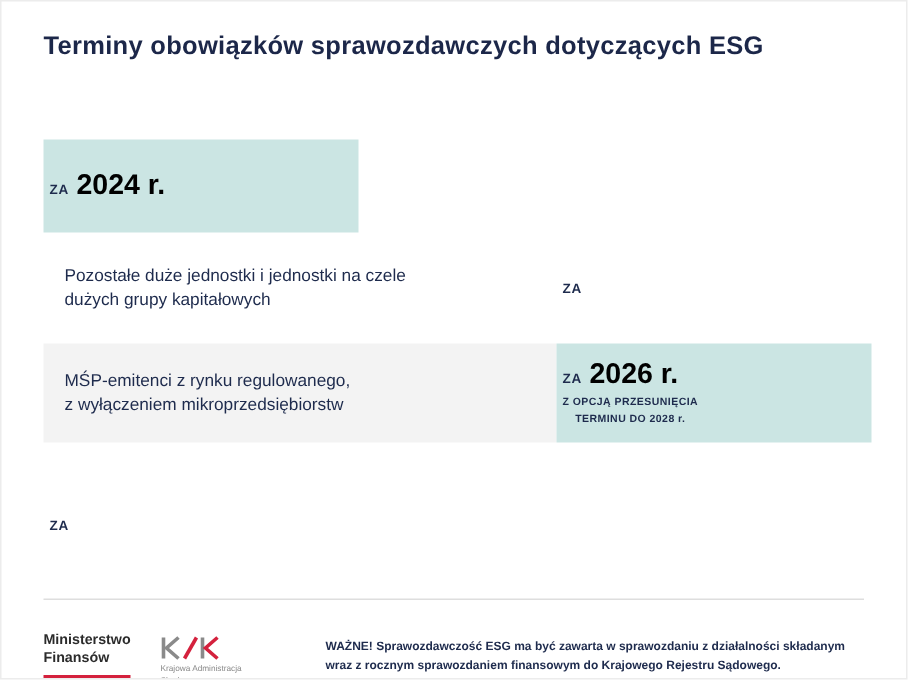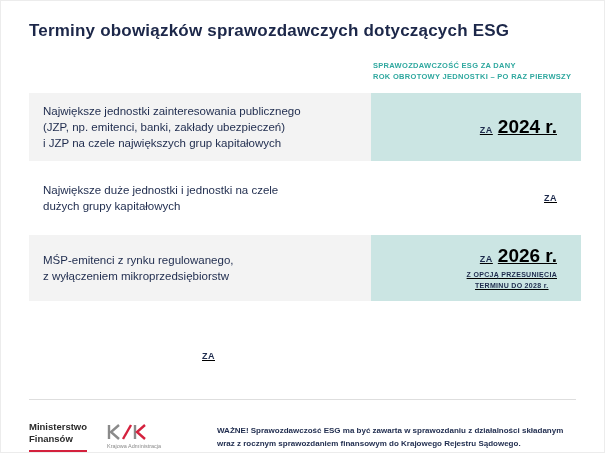--- a/index.html
+++ b/index.html
@@ -24,21 +24,21 @@
   }
   .row { display:flex; width:100%; }
   .row-left {
     flex:1; display:flex; align-items:center;
     padding:10px 14px;
     font-size:11.5px; line-height:1.4; color:#1e2b4d;
   }
   .row-left span { white-space:pre-line; }
   .row-right {
     width:210px; display:flex; flex-direction:column;
-    justify-content:center; align-items:flex-end; padding:6px 24px;text-decoration:underline;
+    justify-content:center; align-items:flex-start; padding:6px 4px;
   }
   .row.shaded .row-left  { background:#f3f3f3; }
   .row.shaded .row-right { background:#cbe5e3; }
   .row.r1 { min-height:62px; }
   .row.r2 { min-height:54px; }
   .row.r3 { min-height:66px; }
   .row.r4 { min-height:90px; }
   .year-line { display:flex; align-items:baseline; gap:5px; }
   .za-label { font-size:9px; font-weight:bold; color:#1e2b4d; letter-spacing:0.5px; }
   .year-value { font-size:19px; font-weight:bold; color:#000000; }
@@ -72,42 +72,35 @@
     white-space:pre-line;
   }
 </style>
 </head>
 <body>
 
 <div class="page">
 
   <div class="title">Terminy obowiązków sprawozdawczych dotyczących ESG</div>
 
-  <div class="col-header">SPRAWOZDAWCZOŚĆ ESG ZA DANY
-ROK OBROTOWY JEDNOSTKI – PO RAZ PIERWSZY</div>
 
   <div class="rows">
 
     <div class="row r1 shaded">
-      <div class="row-left">
-        <span>Największe jednostki zainteresowania publicznego
-(JZP, np. emitenci, banki, zakłady ubezpieczeń)
-i JZP na czele największych grup kapitałowych</span>
-      </div>
       <div class="row-right">
         <div class="year-line">
           <span class="za-label">ZA</span>
           <span class="year-value">2024 r.</span>
         </div>
       </div>
     </div>
 
     <div class="row r2">
       <div class="row-left">
-        <span>Największe duże jednostki i jednostki na czele
+        <span>Pozostałe duże jednostki i jednostki na czele
 dużych grupy kapitałowych</span>
       </div>
       <div class="row-right">
         <div class="year-line">
           <span class="za-label">ZA</span>
         </div>
       </div>
     </div>
 
     <div class="row r3 shaded">

